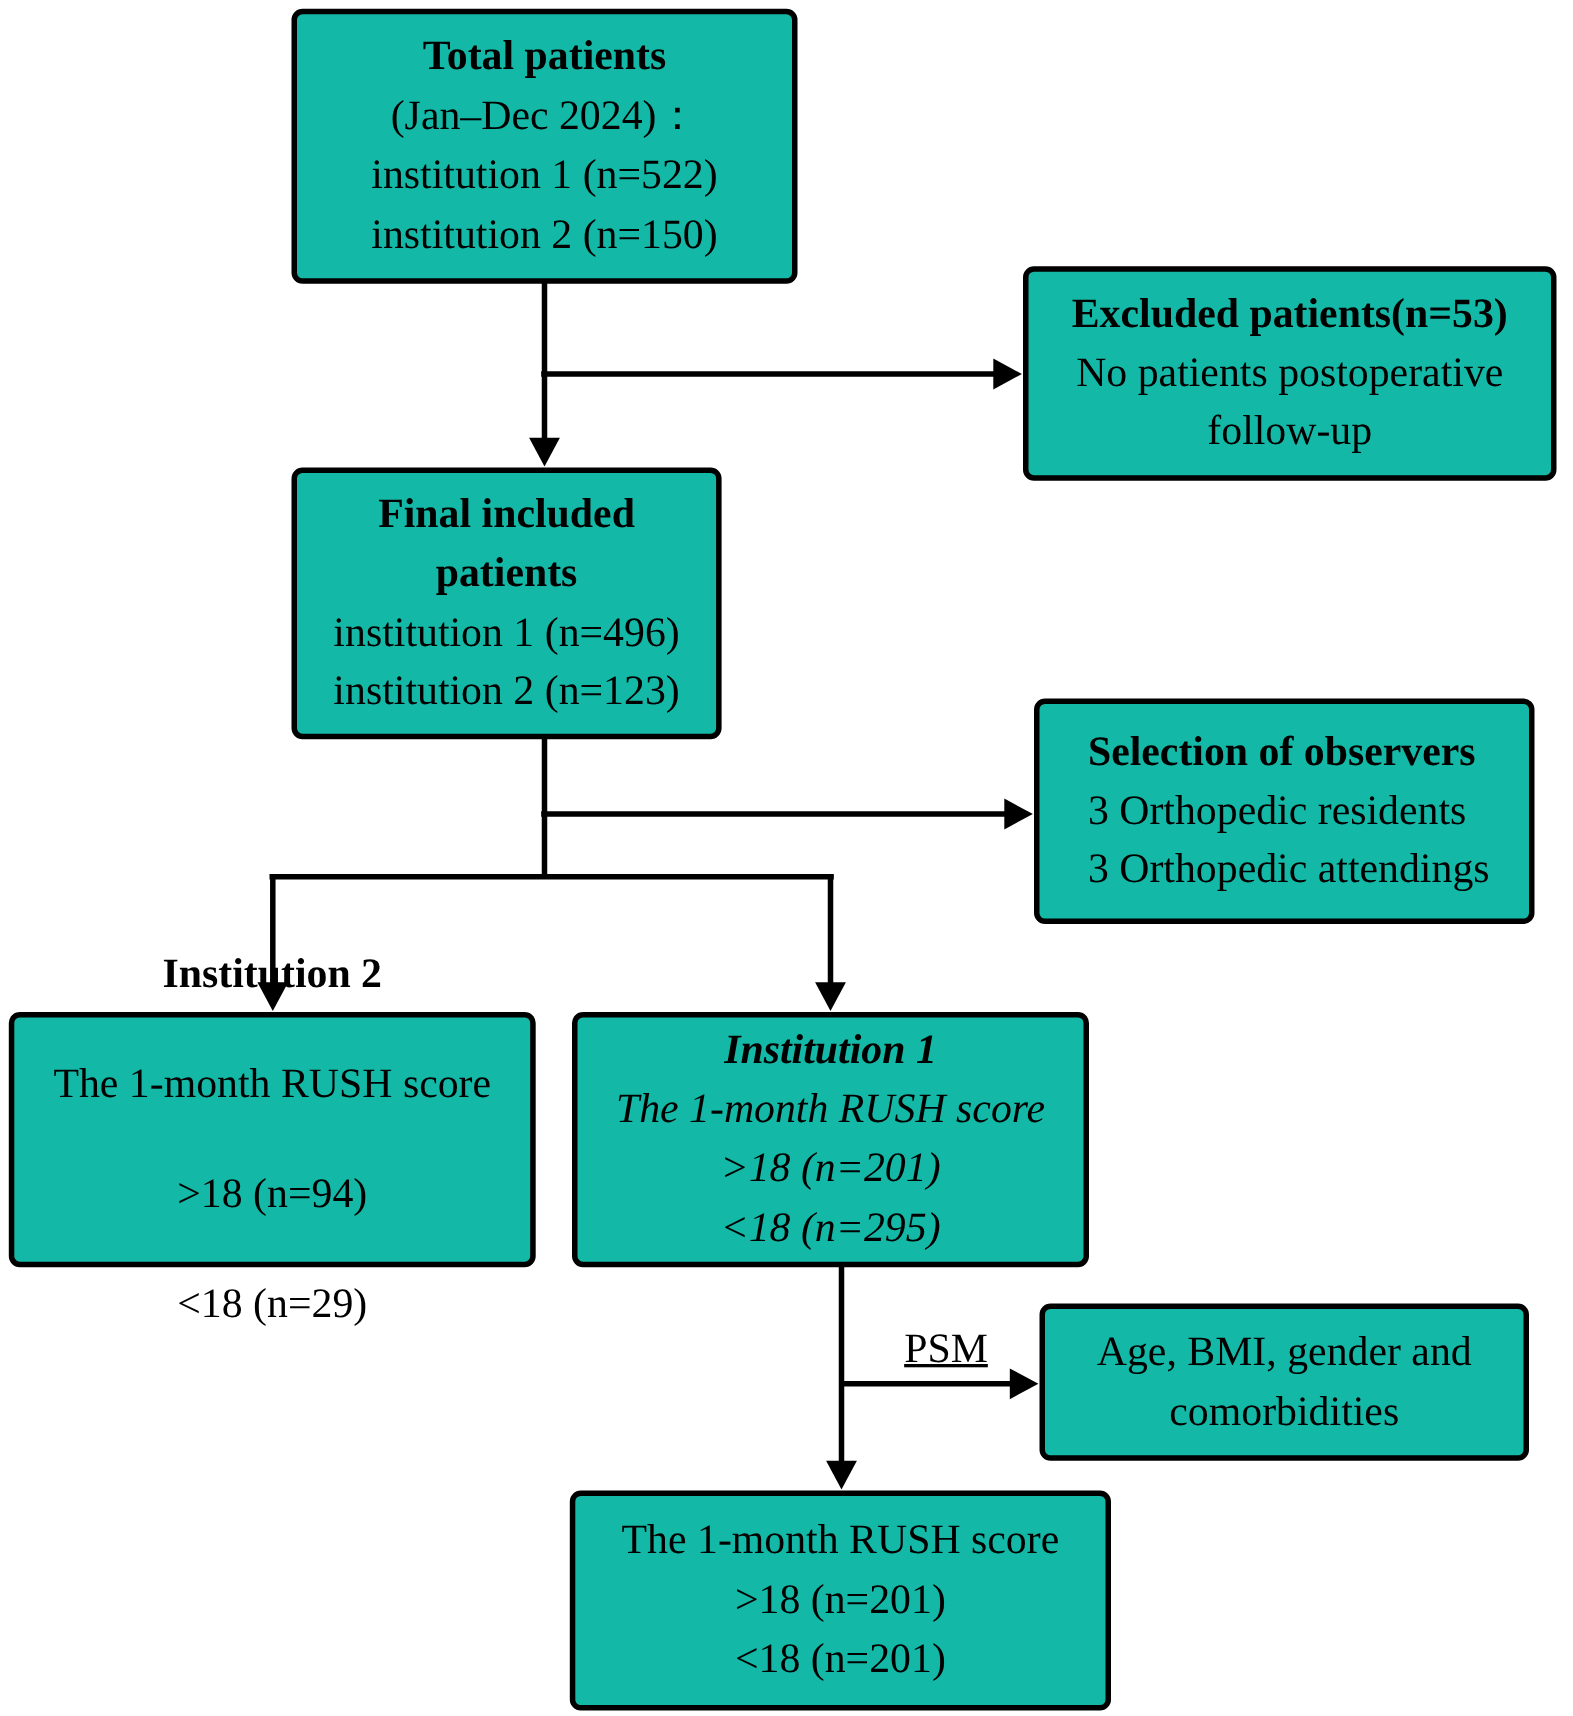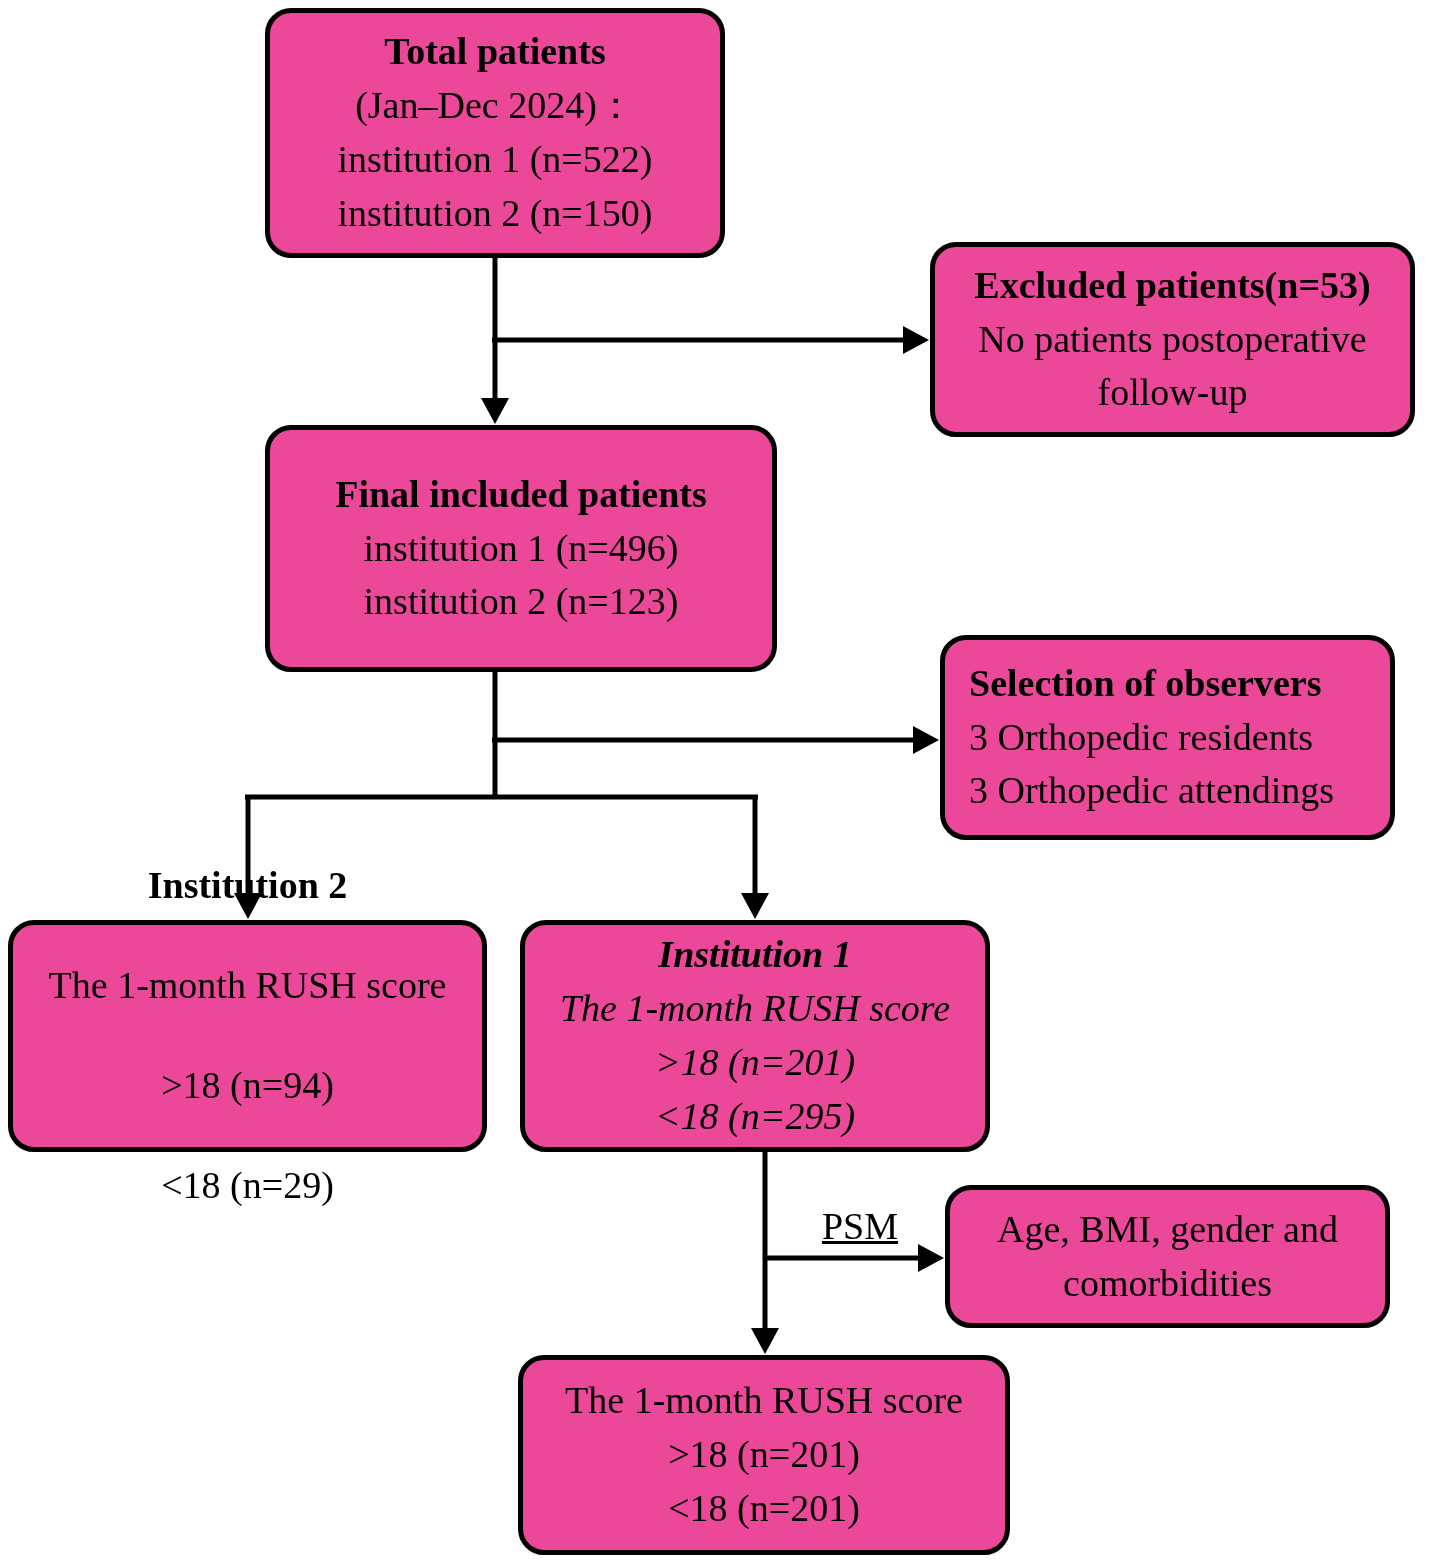--- a/index.html
+++ b/index.html
@@ -16,35 +16,35 @@
     position: absolute;
     left: 0; top: 0;
     width: 1430px; height: 1560px;
   }
   .connectors line { stroke: #000000; stroke-width: 5; }
   .connectors polygon { fill: #000000; }
   .box {
     position: absolute;
     box-sizing: border-box;
     border: 5px solid #000000;
-    border-radius: 26px;
-    background: #ec4899;
+    border-radius: 10px;
+    background: #14b8a6;
     display: flex;
     flex-direction: column;
     justify-content: center;
     align-items: center;
     text-align: center;
     font-size: 38px;
     line-height: 1.42;
     padding: 8px 18px;
   }
   .box.left-align {
     align-items: flex-start;
     text-align: left;
-    padding-left: 24px;
+    padding-left: 44px;
     padding-right: 10px;
   }
   .bold { font-weight: bold; }
   .flow-label {
     position: absolute;
     font-size: 38px;
     text-align: center;
   }
 </style>
 </head>
@@ -85,21 +85,21 @@
     <div>(Jan–Dec 2024)：</div>
     <div>institution 1 (n=522)</div>
     <div>institution 2 (n=150)</div>
   </div>
 
   <div class="box" style="left:930px; top:242px; width:485px; height:195px;">
     <div class="bold">Excluded patients(n=53)</div>
     <div>No patients postoperative follow-up</div>
   </div>
 
-  <div class="box" style="left:265px; top:425px; width:512px; height:247px;">
+  <div class="box" style="left:265px; top:425px; width:391px; height:247px;">
     <div class="bold">Final included patients</div>
     <div>institution 1 (n=496)</div>
     <div>institution 2 (n=123)</div>
   </div>
 
   <div class="box left-align" style="left:940px; top:635px; width:455px; height:205px;">
     <div class="bold">Selection of observers</div>
     <div>3 Orthopedic residents</div>
     <div>3 Orthopedic attendings</div>
   </div>

